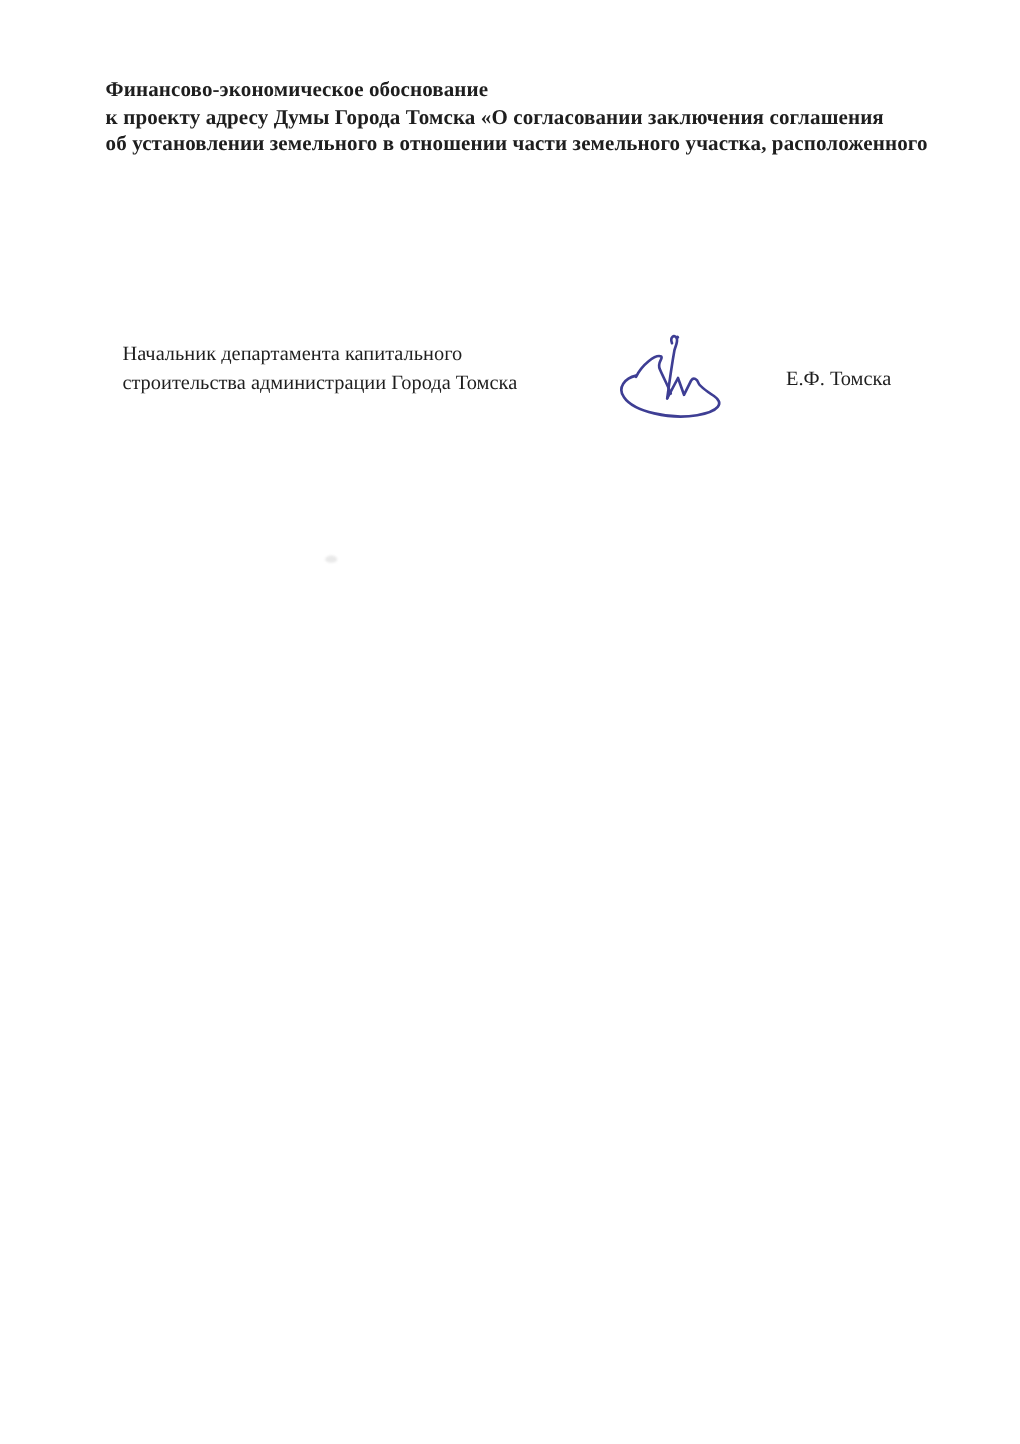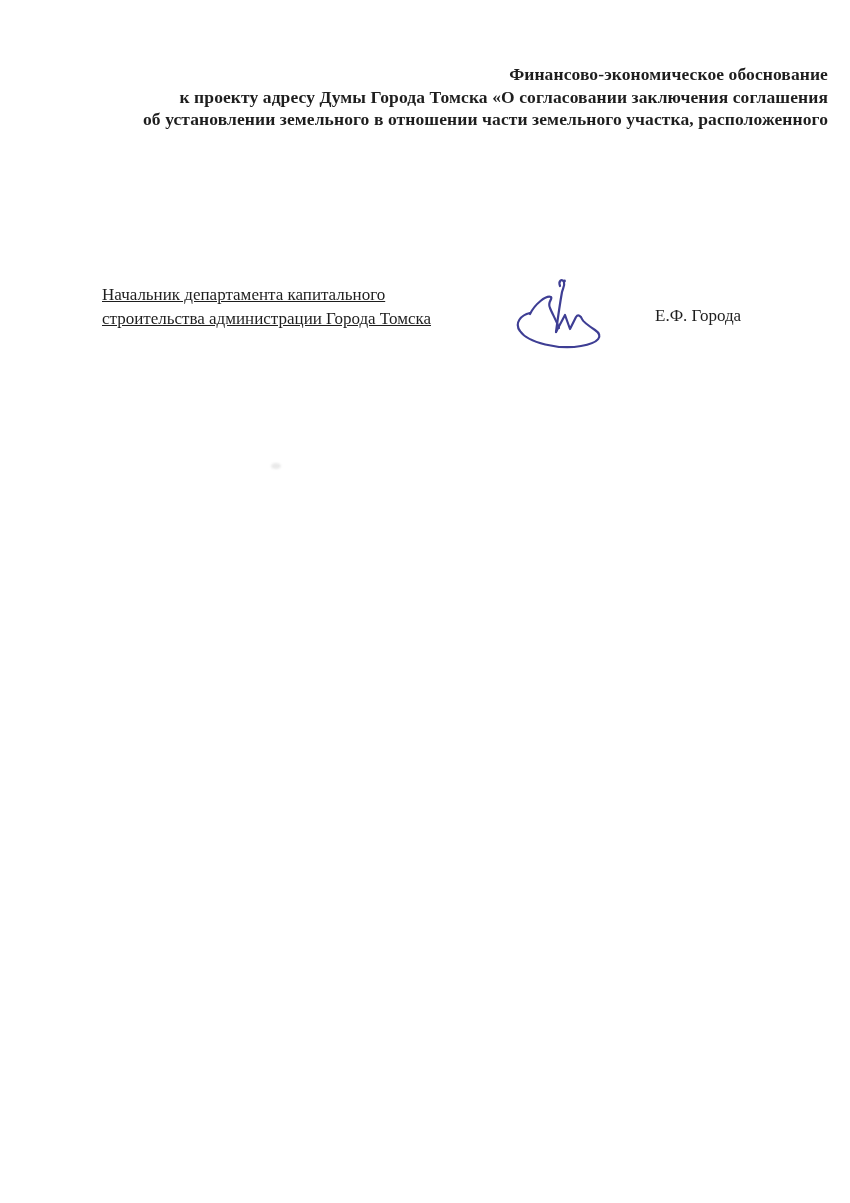--- a/index.html
+++ b/index.html
@@ -15,21 +15,21 @@
     overflow: hidden;
     font-family: "Liberation Serif", "DejaVu Serif", serif;
     color: #1e1e1e;
   }
   
   .doc-title {
     position: absolute;
     top: 63px;
     left: 88px;
     width: 740px;
-    text-align: right;
+    text-align: left;
     font-weight: bold;
     font-size: 17.5px;
     line-height: 22.6px;
     letter-spacing: 0.1px;
   }
   .title-line {
     display: block;
     white-space: pre-wrap;
   }
   
@@ -49,21 +49,21 @@
   }
   
   .signatory-position {
     position: absolute;
     top: 283px;
     left: 102px;
     width: 380px;
     font-size: 17px;
     line-height: 23.5px;
   }
-  .position-line { display: block; text-decoration: underline; }
+  .position-line { display: block; }
   .signature-ink {
     position: absolute;
     top: 269px;
     left: 501px;
     width: 122px;
     height: 92px;
   }
   .signatory-name {
     position: absolute;
     top: 305px;
@@ -108,18 +108,18 @@
 
       <path d="M 59,17 C 57,12 61,9 63,13 C 64,16 62,19 61,23 C 59,34 57,48 55,63" fill="none" stroke-width="2.2" stroke-linecap="round" stroke-linejoin="round" stroke="#3e3e94"></path>
       <circle cx="63.5" cy="12" r="1.4" fill="#3e3e94"></circle>
 
       <path d="M 29,45 C 34,35 45,26 50,28 C 52,30 46,33 49,39 C 51,44 56,53 58,59" fill="none" stroke-width="2.2" stroke-linecap="round" stroke-linejoin="round" stroke="#3e3e94"></path>
 
       <path d="M 55,63 L 64,46 L 69,60 L 75,48 C 77,45 80,47 81,50 C 82,53 88,57 94,61
                C 103,67 98,74 80,77 C 58,81 27,74 19,62 C 13,54 20,46 29,44" fill="none" stroke-width="2.2" stroke-linecap="round" stroke-linejoin="round" stroke="#3e3e94"></path>
     </svg>
 
-    <div class="signatory-name">Е.Ф. Города</div>
+    <div class="signatory-name">Е.Ф. Томска</div>
   </section>
 
   <div class="scan-speck"></div>
 
 </div>
 
 </body></html>

